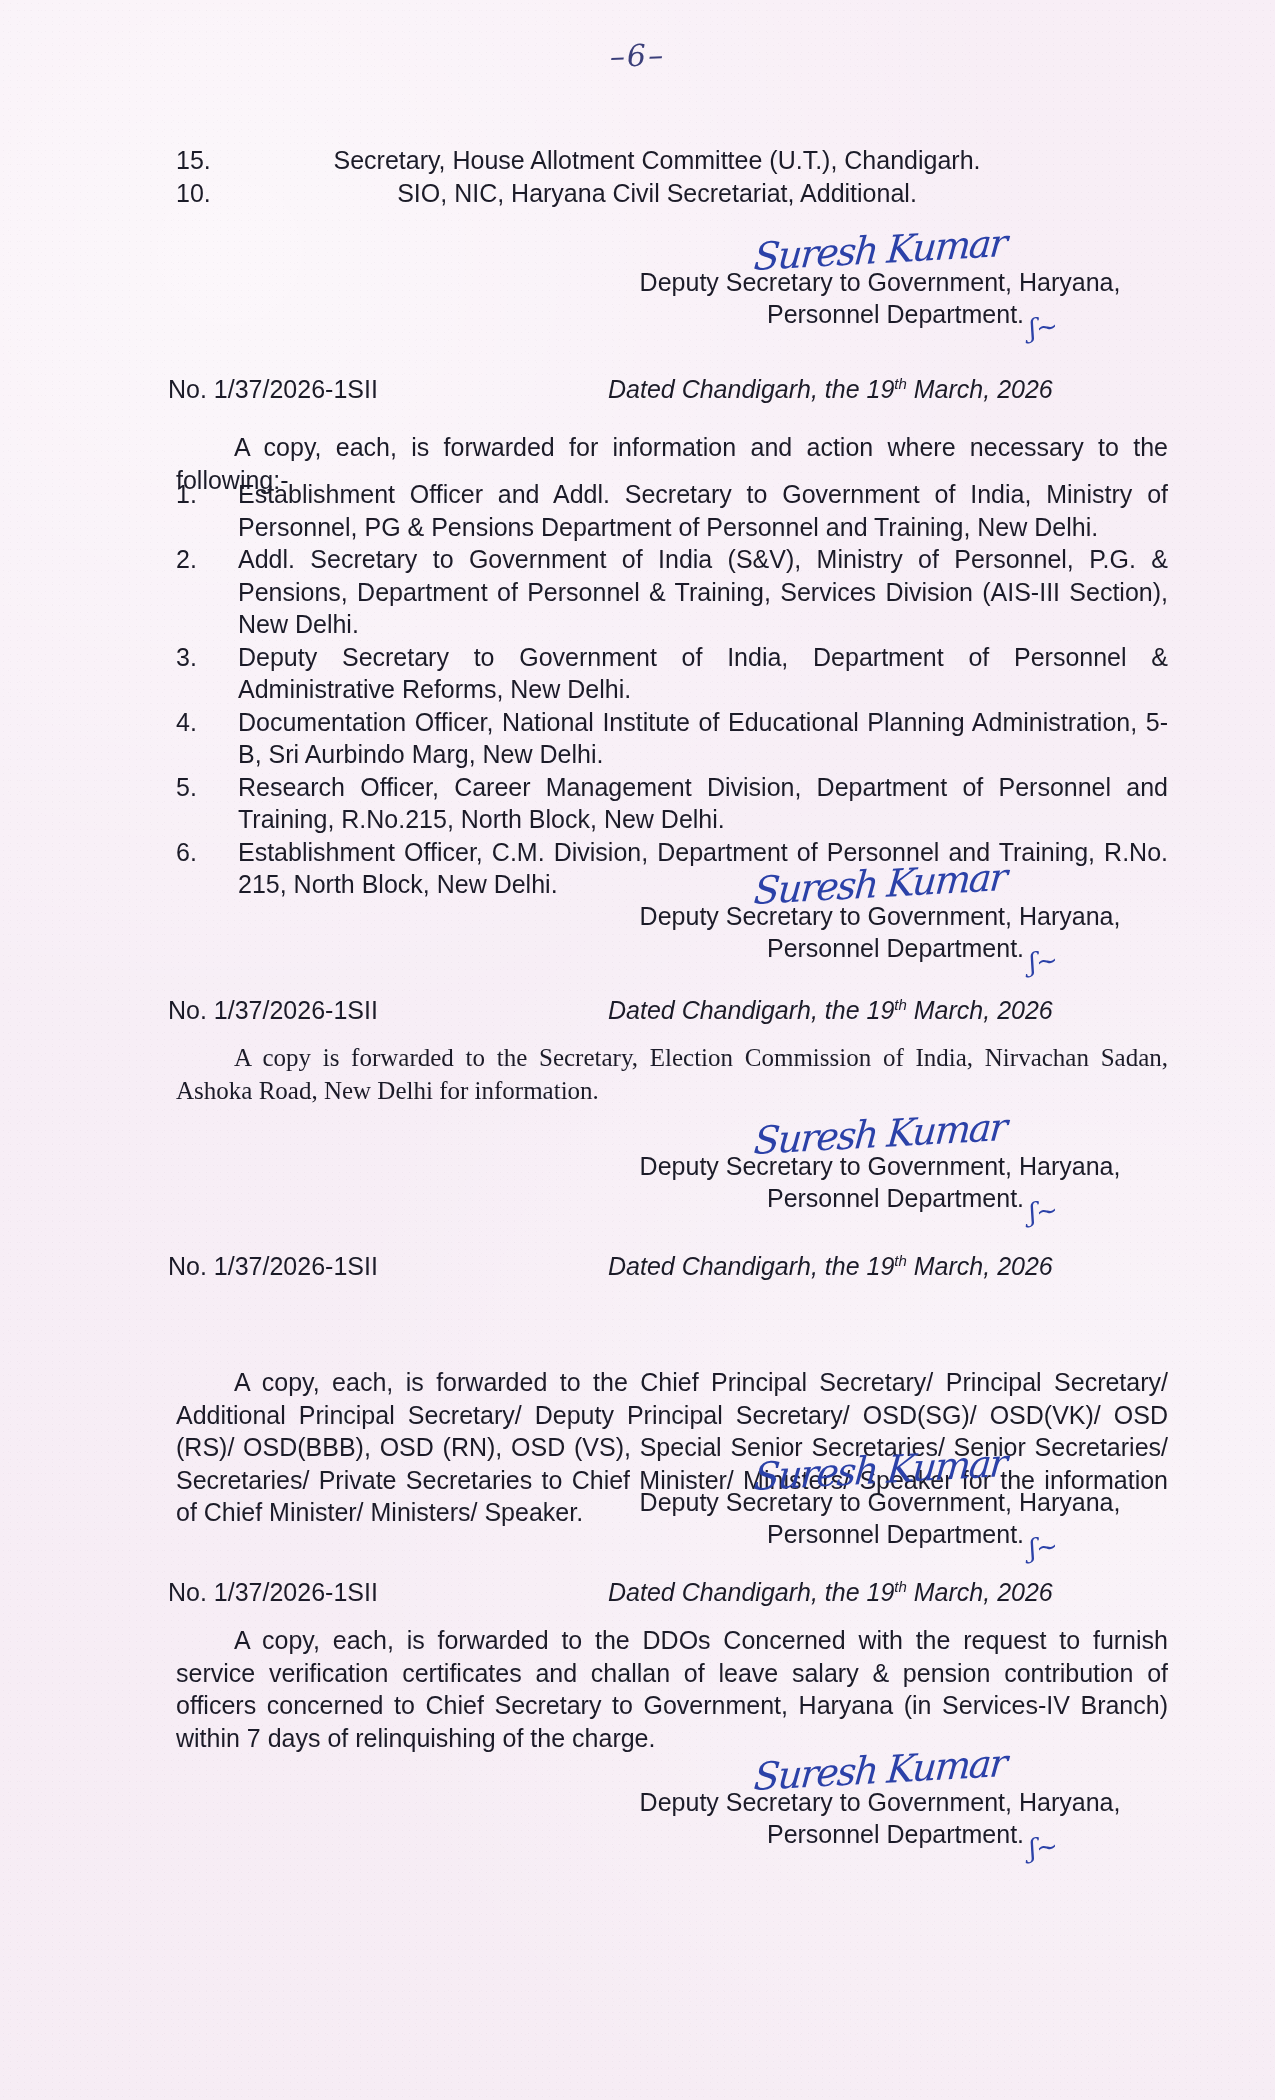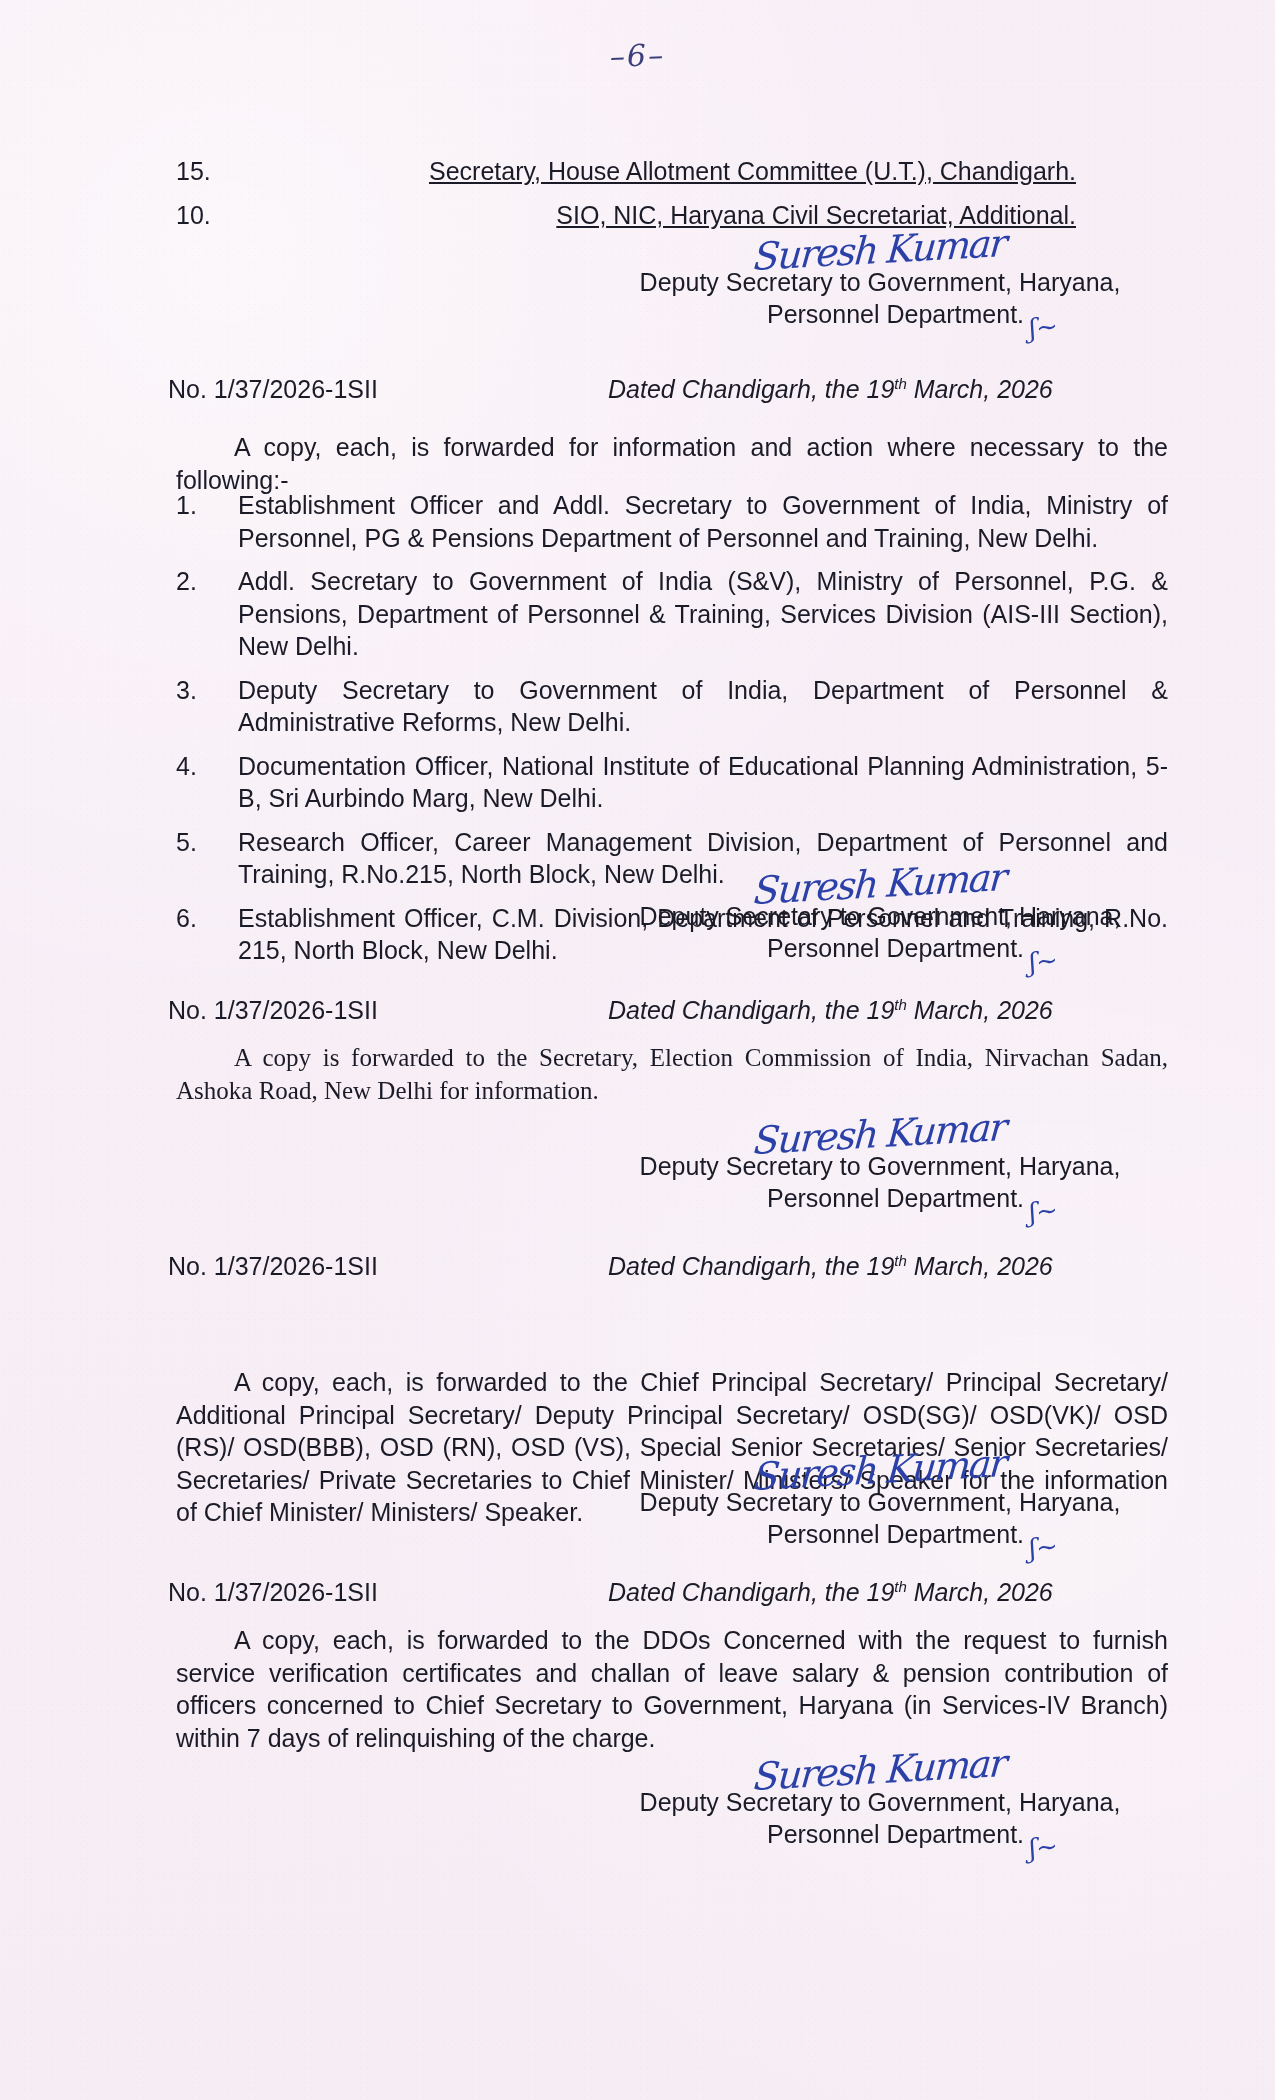--- a/index.html
+++ b/index.html
@@ -51,39 +51,38 @@
     color: #3b3f7a;
     letter-spacing: 2px;
     transform: rotate(-2deg);
   }
 
   .list-row {
     display: flex;
     align-items: flex-start;
     font-size: 25px;
     line-height: 1.30;
-    margin-top: 11px;
   }
   .list-num {
     width: 62px;
     flex: 0 0 62px;
     font-size: 25px;
   }
   .list-text {
     flex: 1;
     text-align: justify;
     text-justify: inter-word;
   }
   .top-list {
     position: absolute;
     left: 176px;
     top: 144px;
     width: 900px;
   }
-  .top-list .list-text { text-align: right; text-decoration: underline; }
+  .top-list .list-text { text-align: center; }
 
   .sig-block {
     position: absolute;
     width: 560px;
     text-align: center;
   }
   .sig-ink {
     font-family: "DejaVu Serif", serif;
     font-style: italic;
     font-size: 38px;

